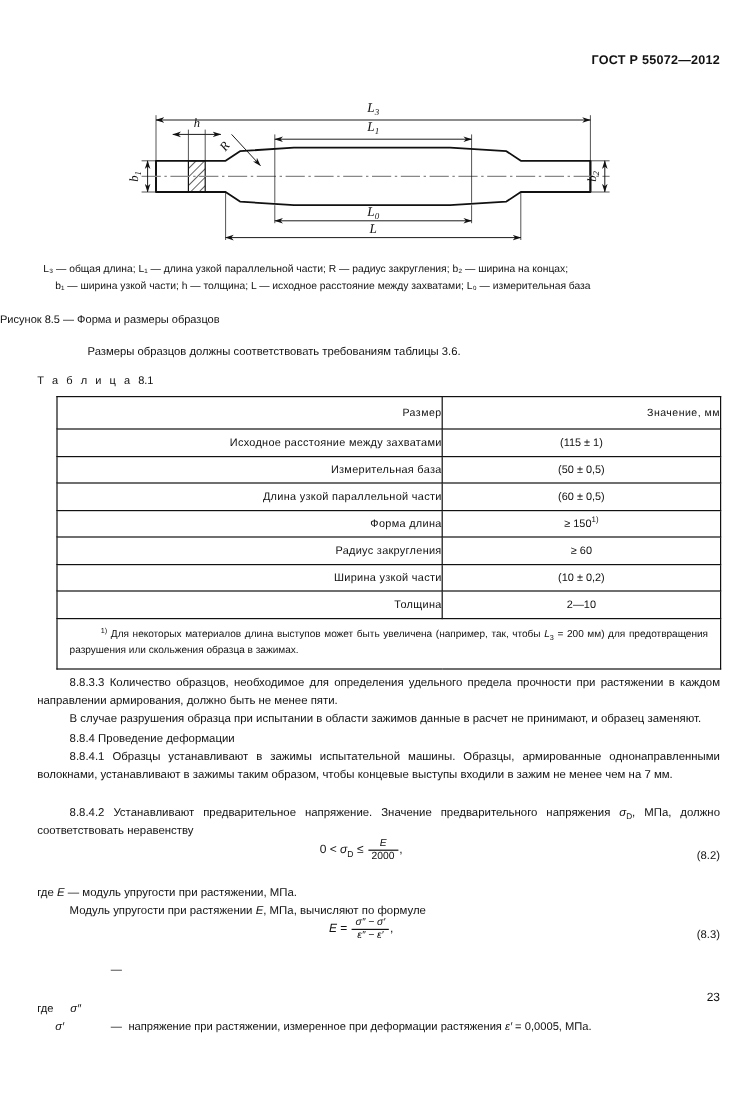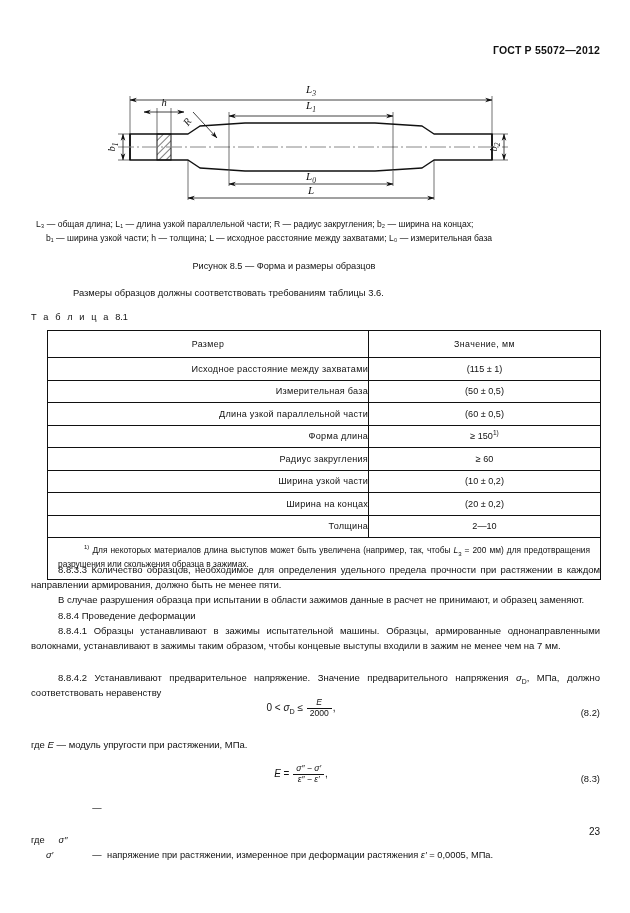--- a/index.html
+++ b/index.html
@@ -53,21 +53,20 @@
     line-height: 1.62;
     text-align: justify;
     color: #111;
   }
   .fig-legend .ln2 { padding-left: 10px; }
   .fig-caption {
     position: absolute;
     top: 261px;
     left: 0;
     width: 568px;
-    text-align: center;
     font-size: 9.2px;
     color: #111;
   }
 
   
   .intro-line {
     position: absolute;
     top: 287px;
     left: 47px;
     width: 553px;
@@ -96,21 +95,21 @@
     font-size: 9.1px;
     color: #111;
   }
   table.spec td, table.spec th {
     border: 1px solid #111;
     padding: 0;
     font-weight: normal;
   }
   table.spec th.hdr {
     height: 26px;
-    text-align: center;
+    text-align: right;
     vertical-align: middle;
     font-size: 8.8px;
     letter-spacing: 0.4px;
   }
   table.spec td.name {
     height: 21.5px;
     padding-left: 11px;
     vertical-align: middle;
     text-align: right;
     letter-spacing: 0.25px;
@@ -362,24 +361,20 @@
       </tr>
       <tr>
         <td class="name">Радиус закругления</td>
         <td class="val">≥ 60</td>
       </tr>
       <tr>
         <td class="name">Ширина узкой части</td>
         <td class="val">(10 ± 0,2)</td>
       </tr>
       <tr>
-        <td class="name">Ширина на концах</td>
-        <td class="val">(20 ± 0,2)</td>
-      </tr>
-      <tr>
         <td class="name">Толщина</td>
         <td class="val">2—10</td>
       </tr>
       <tr>
         <td class="note" colspan="2">
           <span class="first"><sup>1)</sup><span> Для некоторых материалов длина выступов может быть увеличена (например, так, чтобы </span><i class="v">L</i><sub>3</sub><span> = 200 мм) для предотвращения разрушения или скольжения образца в зажимах.</span></span>
         </td>
       </tr>
     </tbody>
   </table>
@@ -397,20 +392,21 @@
 
   <div class="formula-row f1">
     <div class="formula-center">
       <span>0 &lt; </span><i class="v">σ</i><sub>D</sub><span> ≤ </span><span class="frac"><span class="top"><i class="v">E</i></span><span class="bot">2000</span></span><span>,</span>
     </div>
     <div class="formula-num">(8.2)</div>
   </div>
 
   <div class="body-block b3">
     <p><span>где </span><i class="v">E</i><span> — модуль упругости при растяжении, МПа.</span></p>
+    <p class="ind"><span>Модуль упругости при растяжении </span><i class="v">E</i><span>, МПа, вычисляют по формуле</span></p>
   </div>
 
   <div class="formula-row f2">
     <div class="formula-center">
       <i class="v">E</i><span> = </span><span class="frac"><span class="top"><i class="v">σ″ − σ′</i></span><span class="bot"><i class="v">ε″ − ε′</i></span></span><span>,</span>
     </div>
     <div class="formula-num">(8.3)</div>
   </div>
 
   <div class="where-list">

